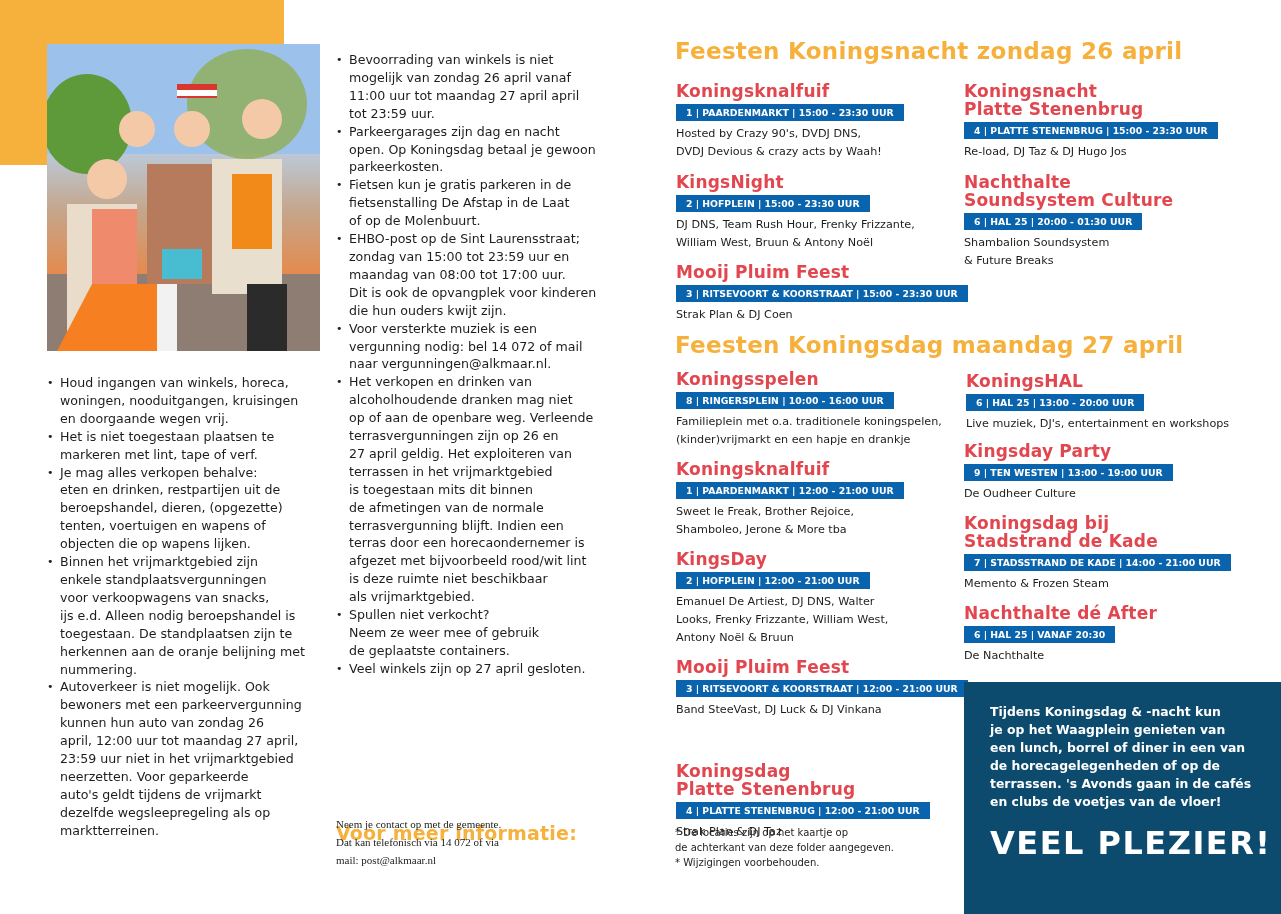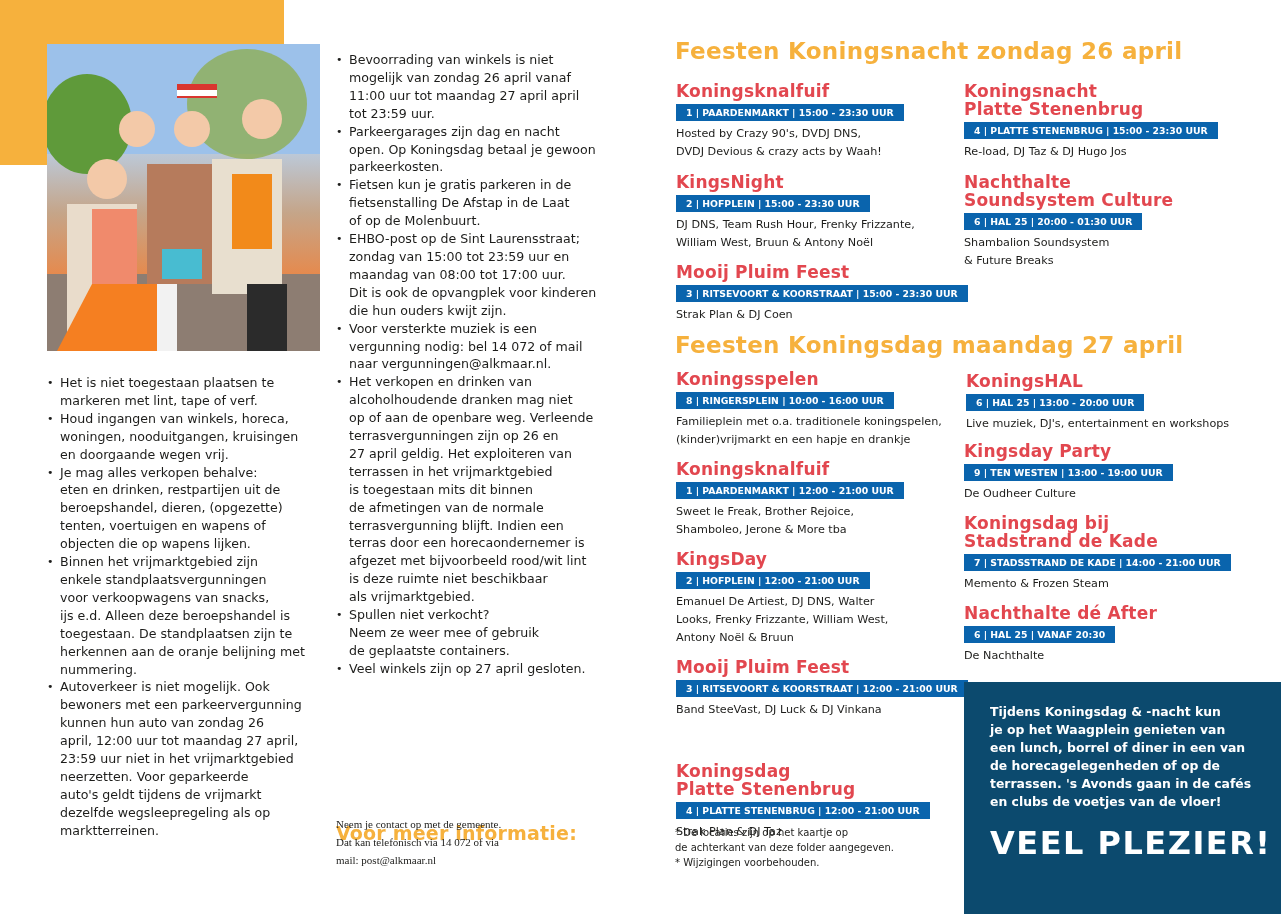--- a/index.html
+++ b/index.html
@@ -61,34 +61,34 @@
     <rect x="165" y="115" width="70" height="135" fill="#e8dfcf"></rect>
     <rect x="185" y="130" width="40" height="75" fill="#f28a1a"></rect>
     <rect x="115" y="205" width="40" height="30" fill="#48bcd1"></rect>
     <path d="M10 307 L45 240 L110 240 L130 307 Z" fill="#f57f21"></path>
     <rect x="110" y="240" width="20" height="67" fill="#f2f2f2"></rect>
     <rect x="200" y="240" width="40" height="67" fill="#2b2b2b"></rect>
   </svg>
 </div>
 
 <ul class="bullets bullets-left">
-  <li>Het is niet toegestaan plaatsen te
-markeren met lint, tape of verf.</li>
   <li>Houd ingangen van winkels, horeca,
 woningen, nooduitgangen, kruisingen
 en doorgaande wegen vrij.</li>
+  <li>Het is niet toegestaan plaatsen te
+markeren met lint, tape of verf.</li>
   <li>Je mag alles verkopen behalve:
 eten en drinken, restpartijen uit de
 beroepshandel, dieren, (opgezette)
 tenten, voertuigen en wapens of
 objecten die op wapens lijken.</li>
   <li>Binnen het vrijmarktgebied zijn
 enkele standplaatsvergunningen
 voor verkoopwagens van snacks,
-ijs e.d. Alleen deze beroepshandel is
+ijs e.d. Alleen nodig beroepshandel is
 toegestaan. De standplaatsen zijn te
 herkennen aan de oranje belijning met
 nummering.</li>
   <li>Autoverkeer is niet mogelijk. Ook
 bewoners met een parkeervergunning
 kunnen hun auto van zondag 26
 april, 12:00 uur tot maandag 27 april,
 23:59 uur niet in het vrijmarktgebied
 neerzetten. Voor geparkeerde
 auto's geldt tijdens de vrijmarkt

